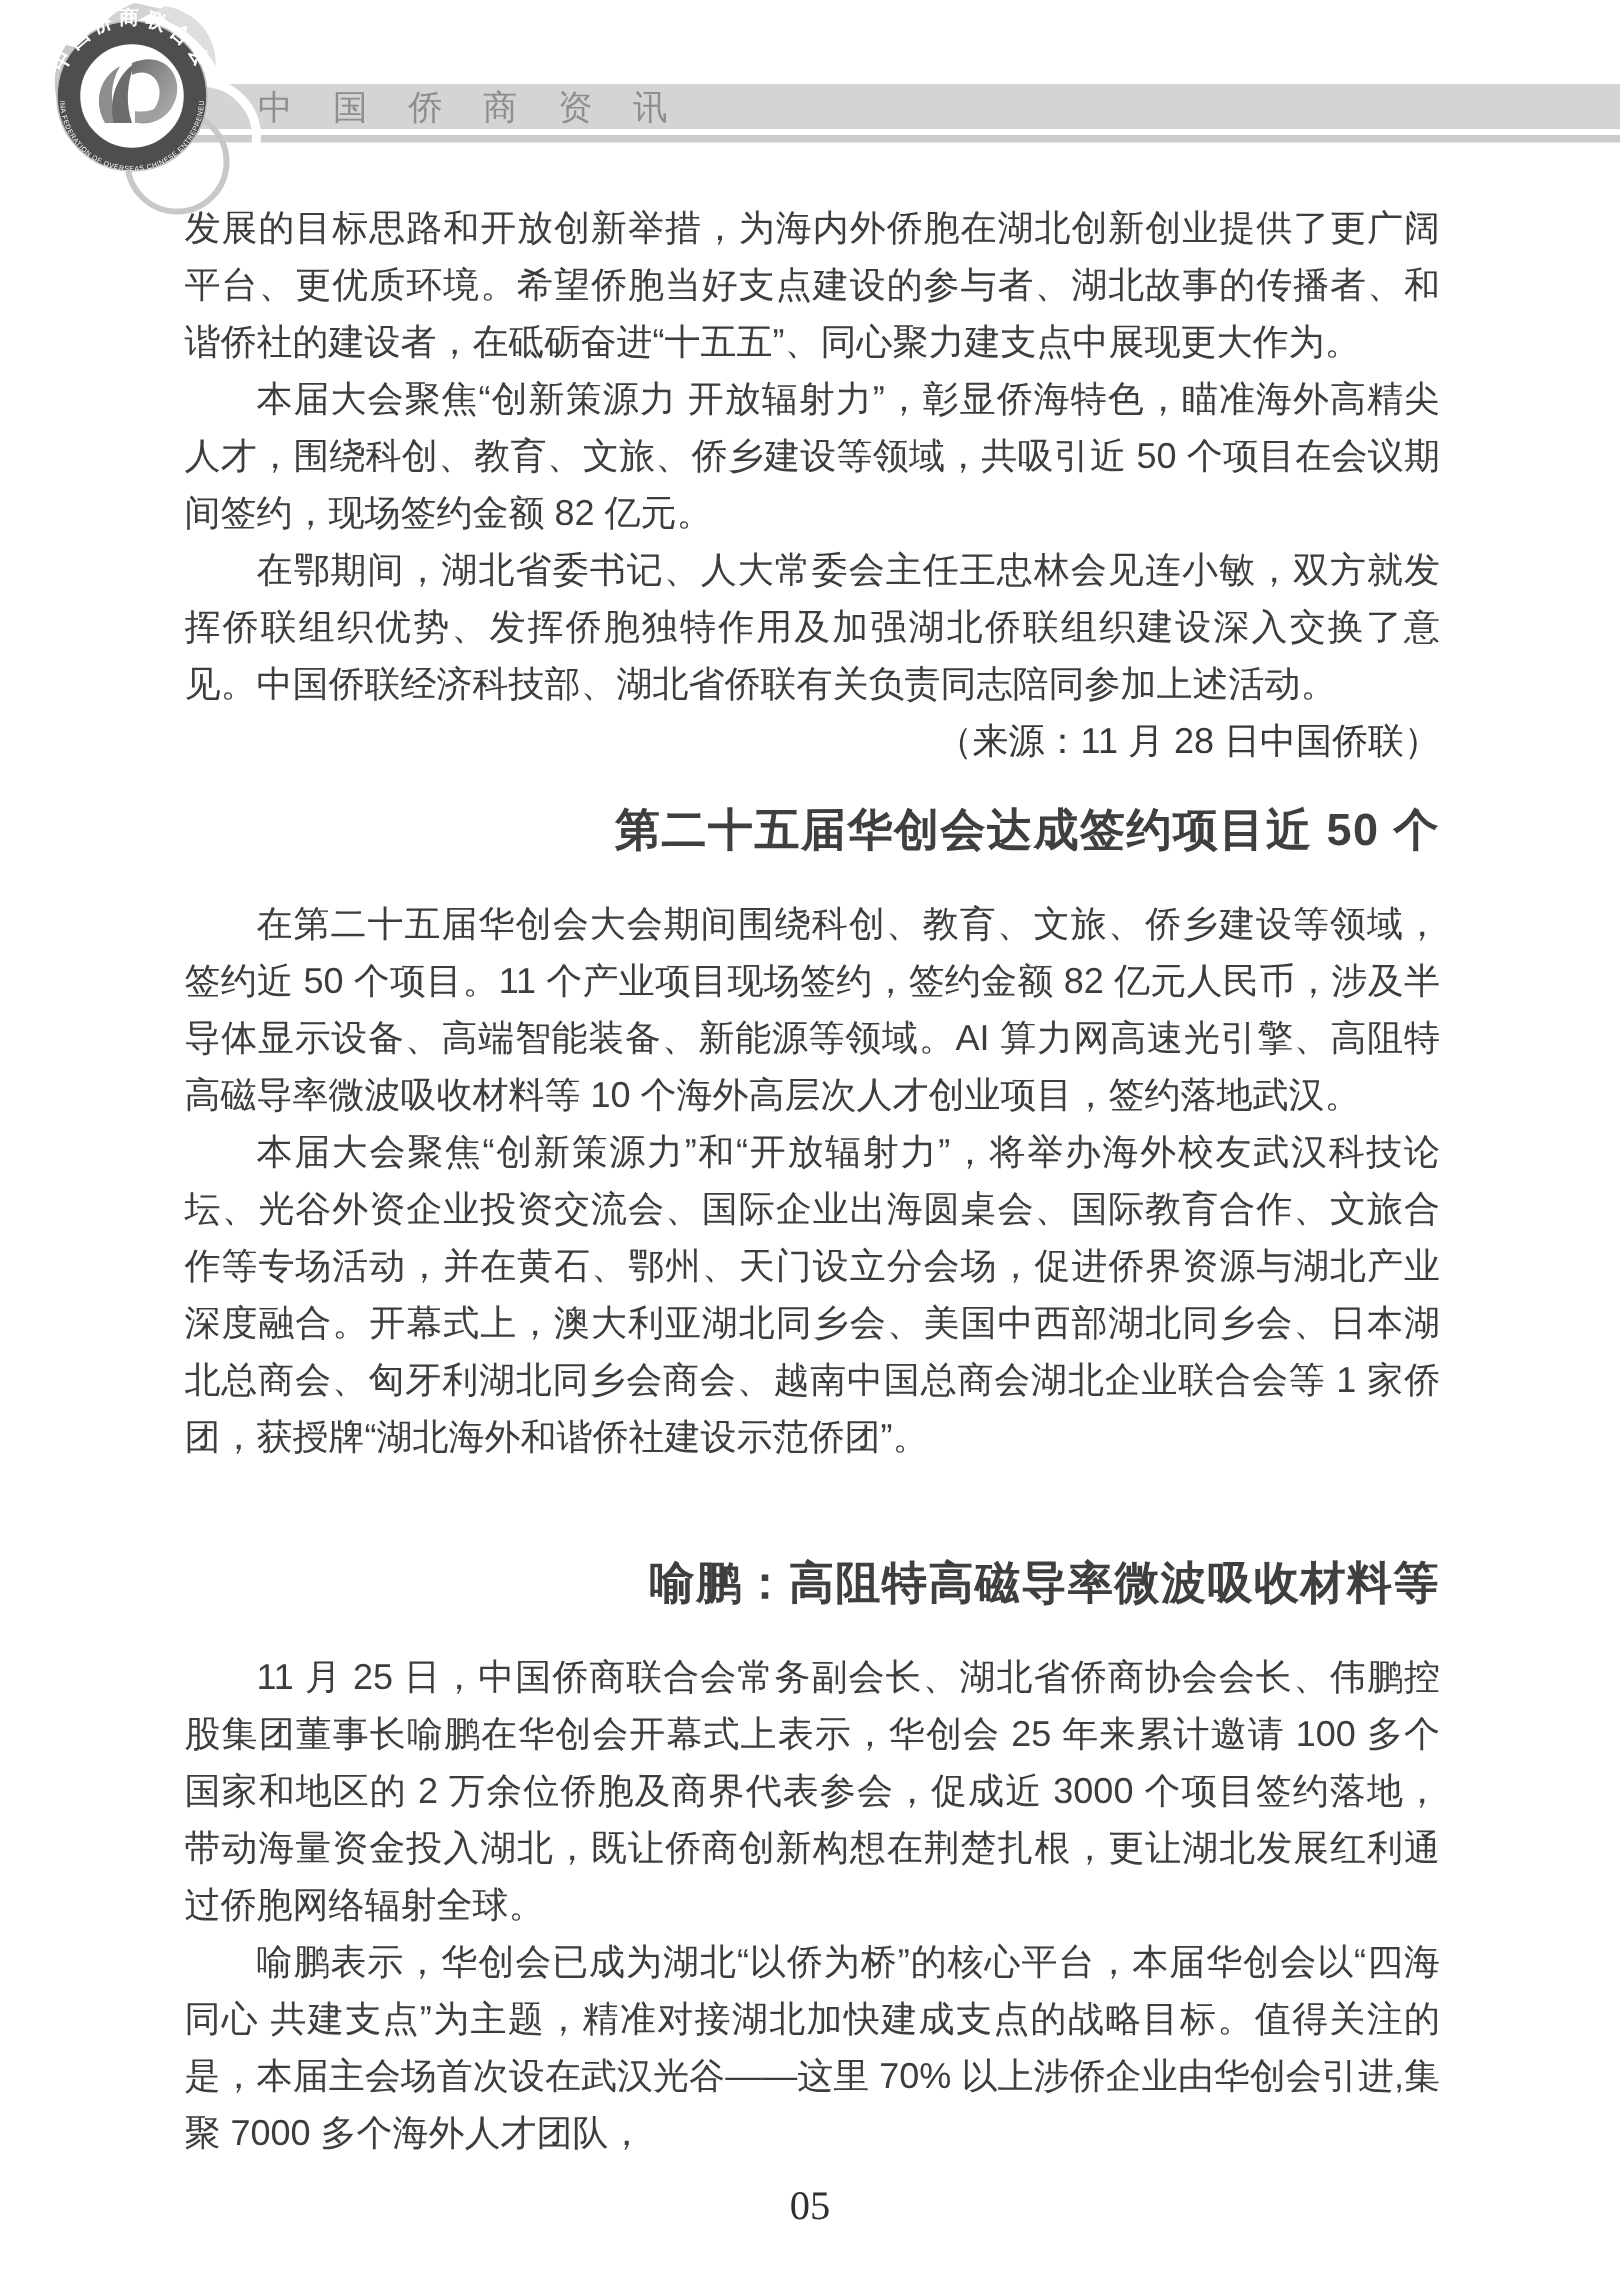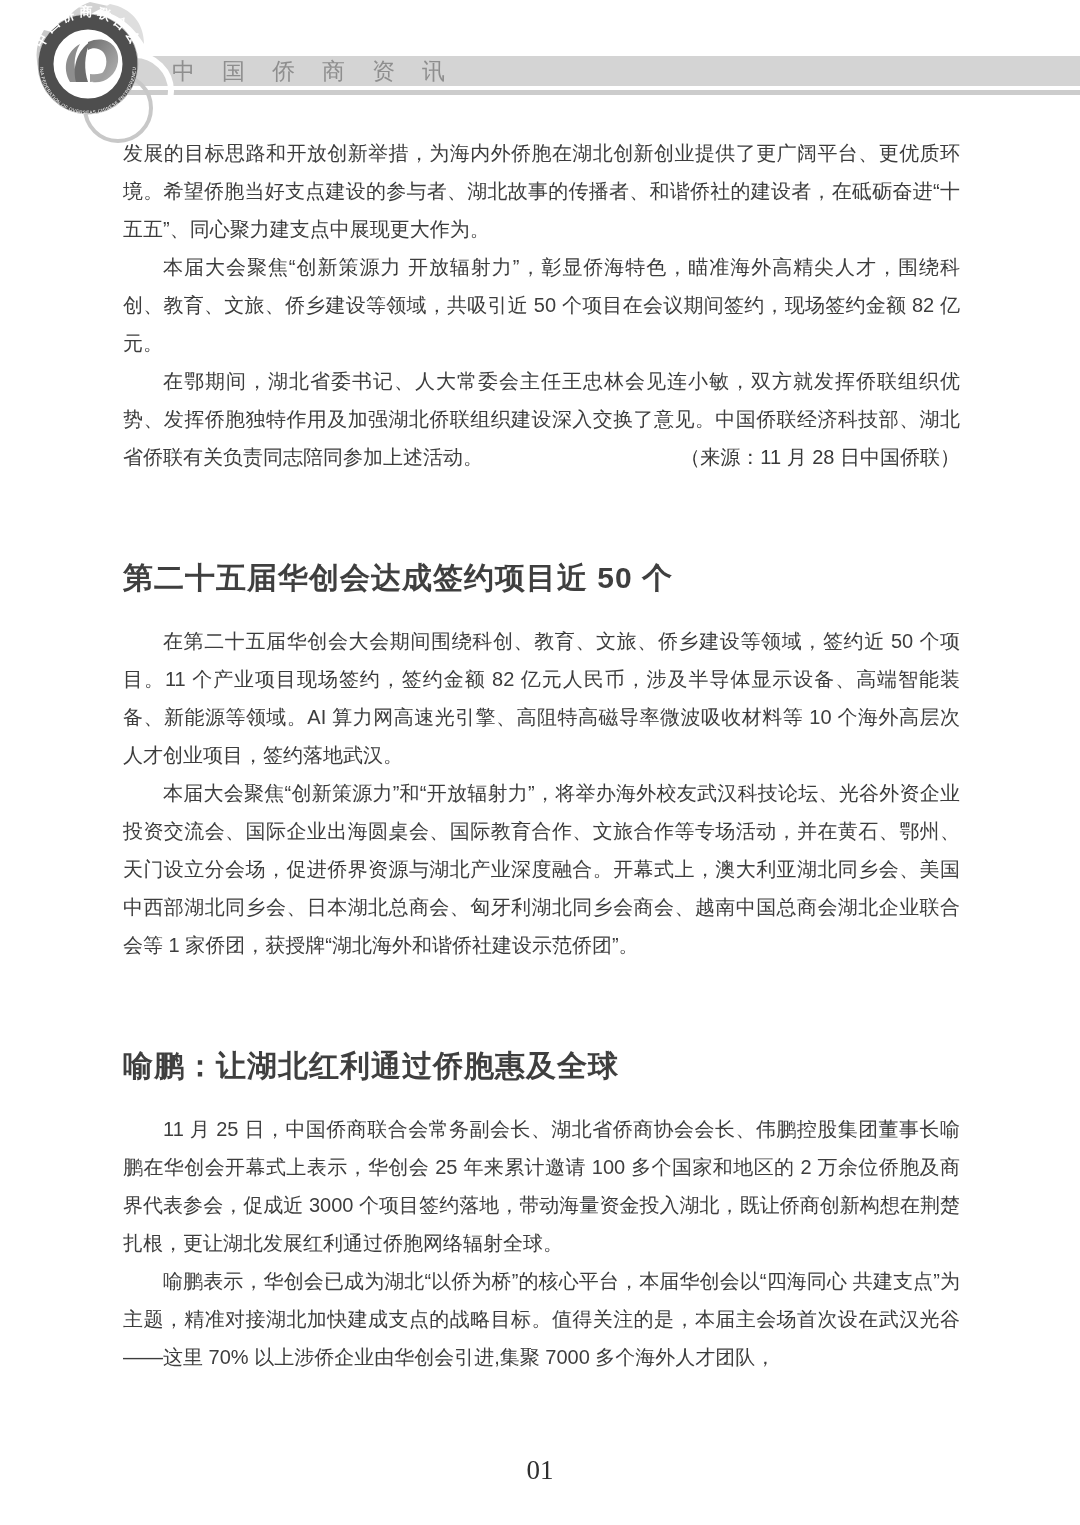--- a/index.html
+++ b/index.html
@@ -27,30 +27,30 @@
   .logo-wrap {
     position: absolute; left: 26px; top: 2px; width: 152px; height: 152px;
     z-index: 3;
   }
   
   .content {
     position: absolute; left: 123px; top: 134px; width: 837px;
     color: #3d3d3d;
   }
   .content p.para {
-    margin: 0; font-size: 20px; line-height: 38px;
+    margin: 0; font-size: 24px; line-height: 38px;
     text-align: justify; text-indent: 2em;
   }
   .content p.para.no-indent { text-indent: 0; }
   .content p.para .source {
     float: right; font-weight: normal; text-indent: 0; color: #383838;
   }
   .content h2.article-title {
-    margin: 80px 0 22px 0; font-size: 30px; line-height: 44px;
-    font-weight: bold; text-align: left; color: #3f3f3f;
+    margin: 56px 0 22px 0; font-size: 30px; line-height: 44px;
+    font-weight: bold; text-align: right; color: #3f3f3f;
     letter-spacing: 1px;
   }
   
   .page-number {
     position: absolute; left: 0; right: 0; top: 1455px;
     text-align: center; font-family: "Liberation Serif", serif;
     font-size: 27px; color: #2f2f2f;
   }
 </style>
 </head>
@@ -102,18 +102,18 @@
   </svg>
 </div>
 
 <div class="content" id="content">
     <p class="para no-indent">发展的目标思路和开放创新举措，为海内外侨胞在湖北创新创业提供了更广阔平台、更优质环境。希望侨胞当好支点建设的参与者、湖北故事的传播者、和谐侨社的建设者，在砥砺奋进“十五五”、同心聚力建支点中展现更大作为。</p>
     <p class="para">本届大会聚焦“创新策源力 开放辐射力”，彰显侨海特色，瞄准海外高精尖人才，围绕科创、教育、文旅、侨乡建设等领域，共吸引近 50 个项目在会议期间签约，现场签约金额 82 亿元。</p>
     <p class="para">在鄂期间，湖北省委书记、人大常委会主任王忠林会见连小敏，双方就发挥侨联组织优势、发挥侨胞独特作用及加强湖北侨联组织建设深入交换了意见。中国侨联经济科技部、湖北省侨联有关负责同志陪同参加上述活动。<span class="source">（来源：11 月 28 日中国侨联）</span></p>
     <h2 class="article-title">第二十五届华创会达成签约项目近 50 个</h2>
     <p class="para">在第二十五届华创会大会期间围绕科创、教育、文旅、侨乡建设等领域，签约近 50 个项目。11 个产业项目现场签约，签约金额 82 亿元人民币，涉及半导体显示设备、高端智能装备、新能源等领域。AI 算力网高速光引擎、高阻特高磁导率微波吸收材料等 10 个海外高层次人才创业项目，签约落地武汉。</p>
     <p class="para">本届大会聚焦“创新策源力”和“开放辐射力”，将举办海外校友武汉科技论坛、光谷外资企业投资交流会、国际企业出海圆桌会、国际教育合作、文旅合作等专场活动，并在黄石、鄂州、天门设立分会场，促进侨界资源与湖北产业深度融合。开幕式上，澳大利亚湖北同乡会、美国中西部湖北同乡会、日本湖北总商会、匈牙利湖北同乡会商会、越南中国总商会湖北企业联合会等 1 家侨团，获授牌“湖北海外和谐侨社建设示范侨团”。</p>
-    <h2 class="article-title">喻鹏：让湖北红利通过侨胞惠及全球</h2>
+    <h2 class="article-title">喻鹏：高阻特高磁导率微波吸收材料等</h2>
     <p class="para">11 月 25 日，中国侨商联合会常务副会长、湖北省侨商协会会长、伟鹏控股集团董事长喻鹏在华创会开幕式上表示，华创会 25 年来累计邀请 100 多个国家和地区的 2 万余位侨胞及商界代表参会，促成近 3000 个项目签约落地，带动海量资金投入湖北，既让侨商创新构想在荆楚扎根，更让湖北发展红利通过侨胞网络辐射全球。</p>
     <p class="para">喻鹏表示，华创会已成为湖北“以侨为桥”的核心平台，本届华创会以“四海同心 共建支点”为主题，精准对接湖北加快建成支点的战略目标。值得关注的是，本届主会场首次设在武汉光谷——这里 70% 以上涉侨企业由华创会引进,集聚 7000 多个海外人才团队，</p>
   </div>
 
-<div class="page-number">01</div>
+<div class="page-number">05</div>
 
 </body></html>

